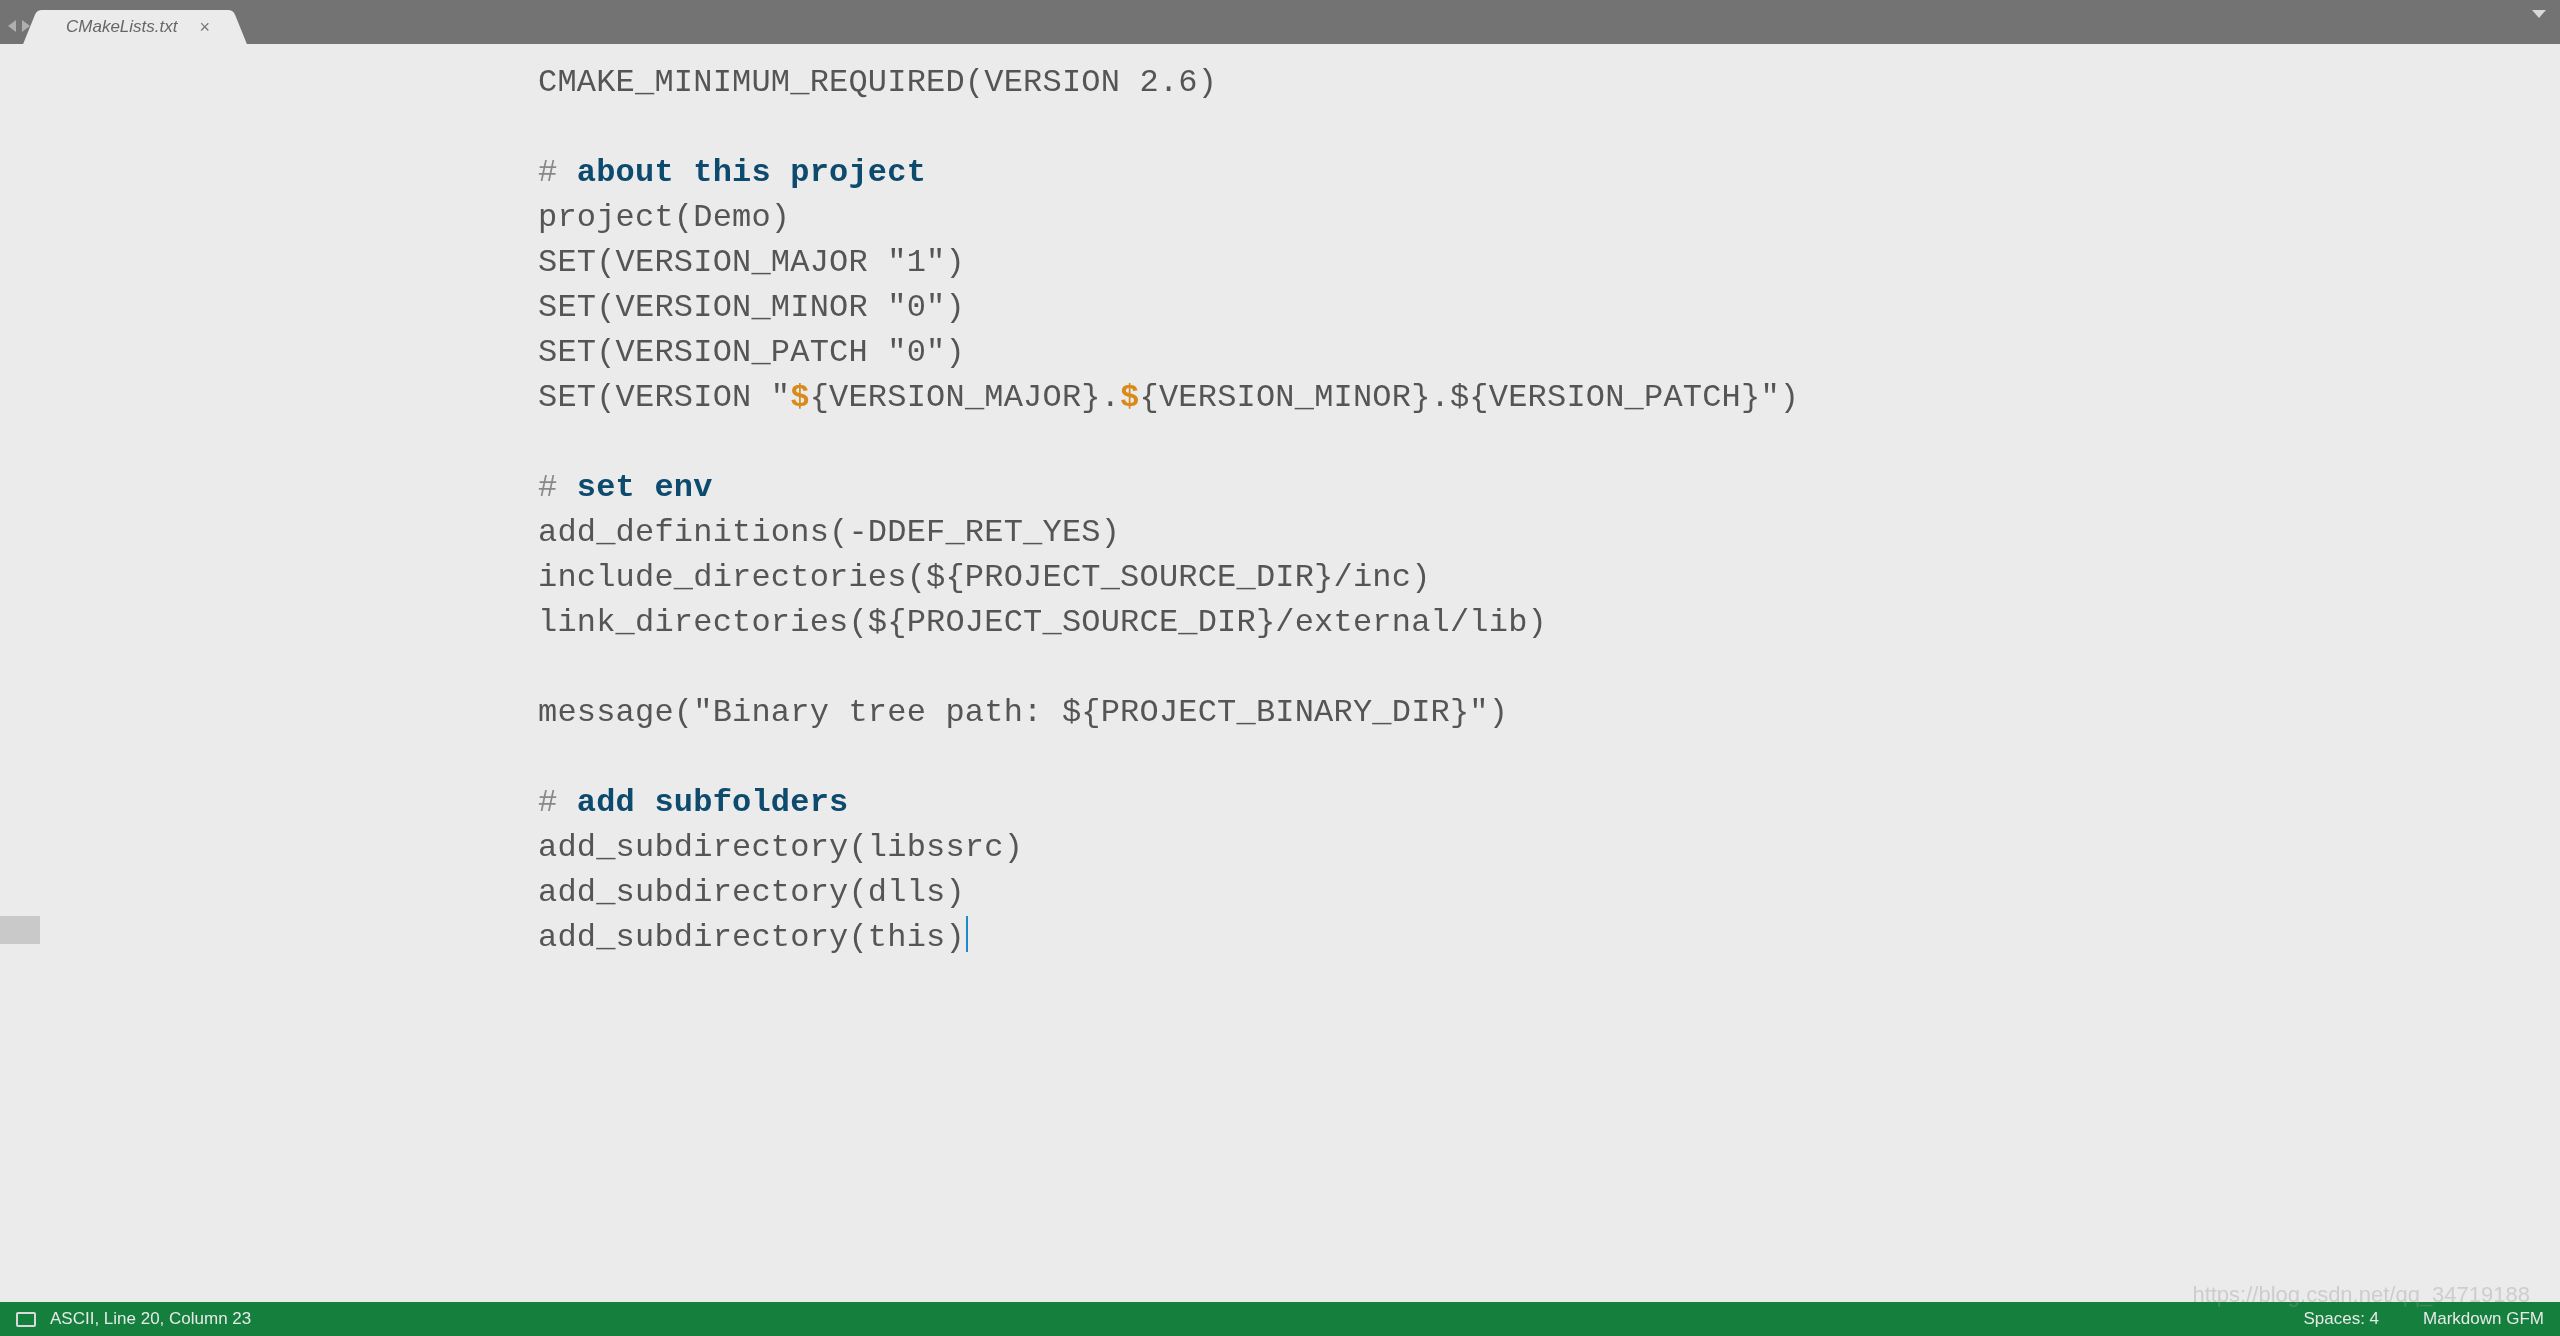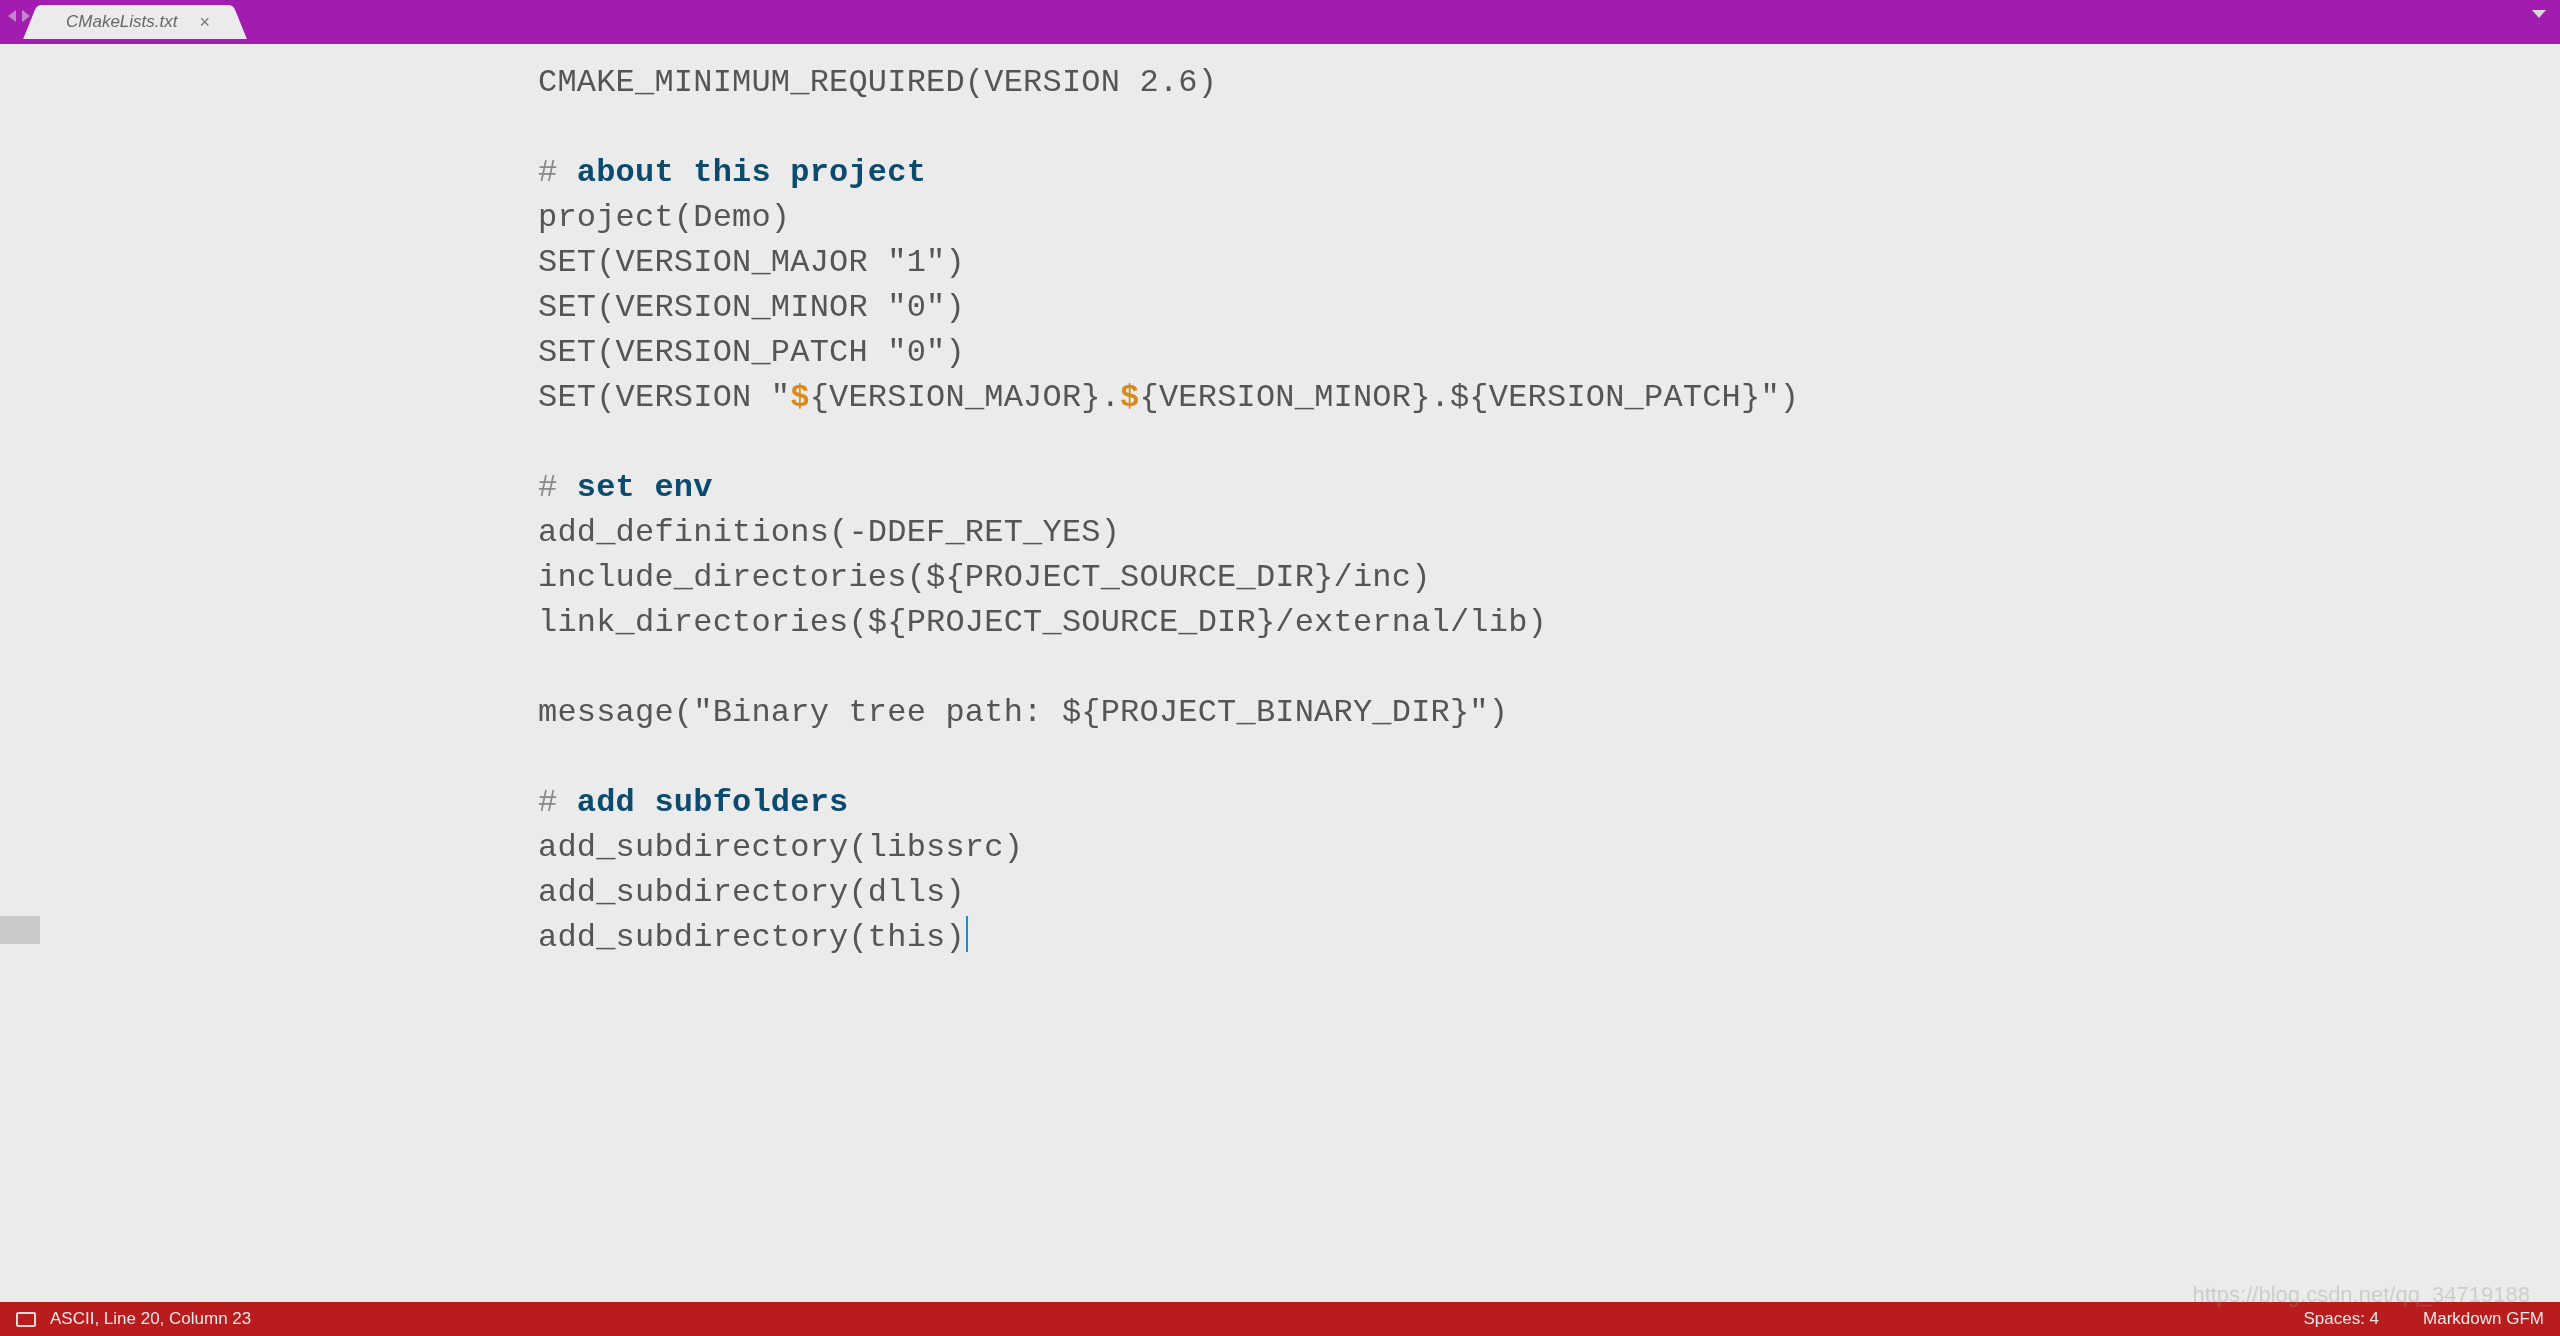--- a/index.html
+++ b/index.html
@@ -3,22 +3,22 @@
 <meta charset="utf-8">
 <style>
 * { margin:0; padding:0; box-sizing:border-box; }
 body {
   width:2560px; height:1336px;
   font-family:"Consolas","Courier New",monospace;
   background:#e8e8e8; overflow:hidden;
   transform-origin:top left;
 }
 .titlebar {
-  height:44px; background:#a21caf;
-  display:flex; align-items:center;
+  height:44px; background:#737373;
+  display:flex; align-items:flex-end;
   position:relative;
 }
 .nav-arrows {
   display:flex; gap:6px; padding:0 12px 12px 8px;
   align-items:center;
 }
 .nav-arrow {
   width:0; height:0; opacity:.55;
 }
 .nav-arrow.back {
@@ -81,21 +81,21 @@
 .cursor {
   display:inline-block; width:2px; height:36px;
   background:#1b8cc9; vertical-align:-6px;
   margin-left:1px;
 }
 .minimap {
   position:absolute; right:18px; top:10px; width:22px; height:200px;
 }
 .statusbar {
   position:absolute; left:0; right:0; bottom:0; height:34px;
-  background:#b91c1c; color:#e8e8e8;
+  background:#15803d; color:#e8e8e8;
   display:flex; align-items:center;
   font-family:Arial,sans-serif; font-size:17px;
   padding:0 16px;
 }
 .status-icon {
   width:20px; height:15px; border:2px solid #dadada;
   border-radius:2px; margin-right:14px;
 }
 .status-right { margin-left:auto; display:flex; gap:44px; }
 .watermark {

